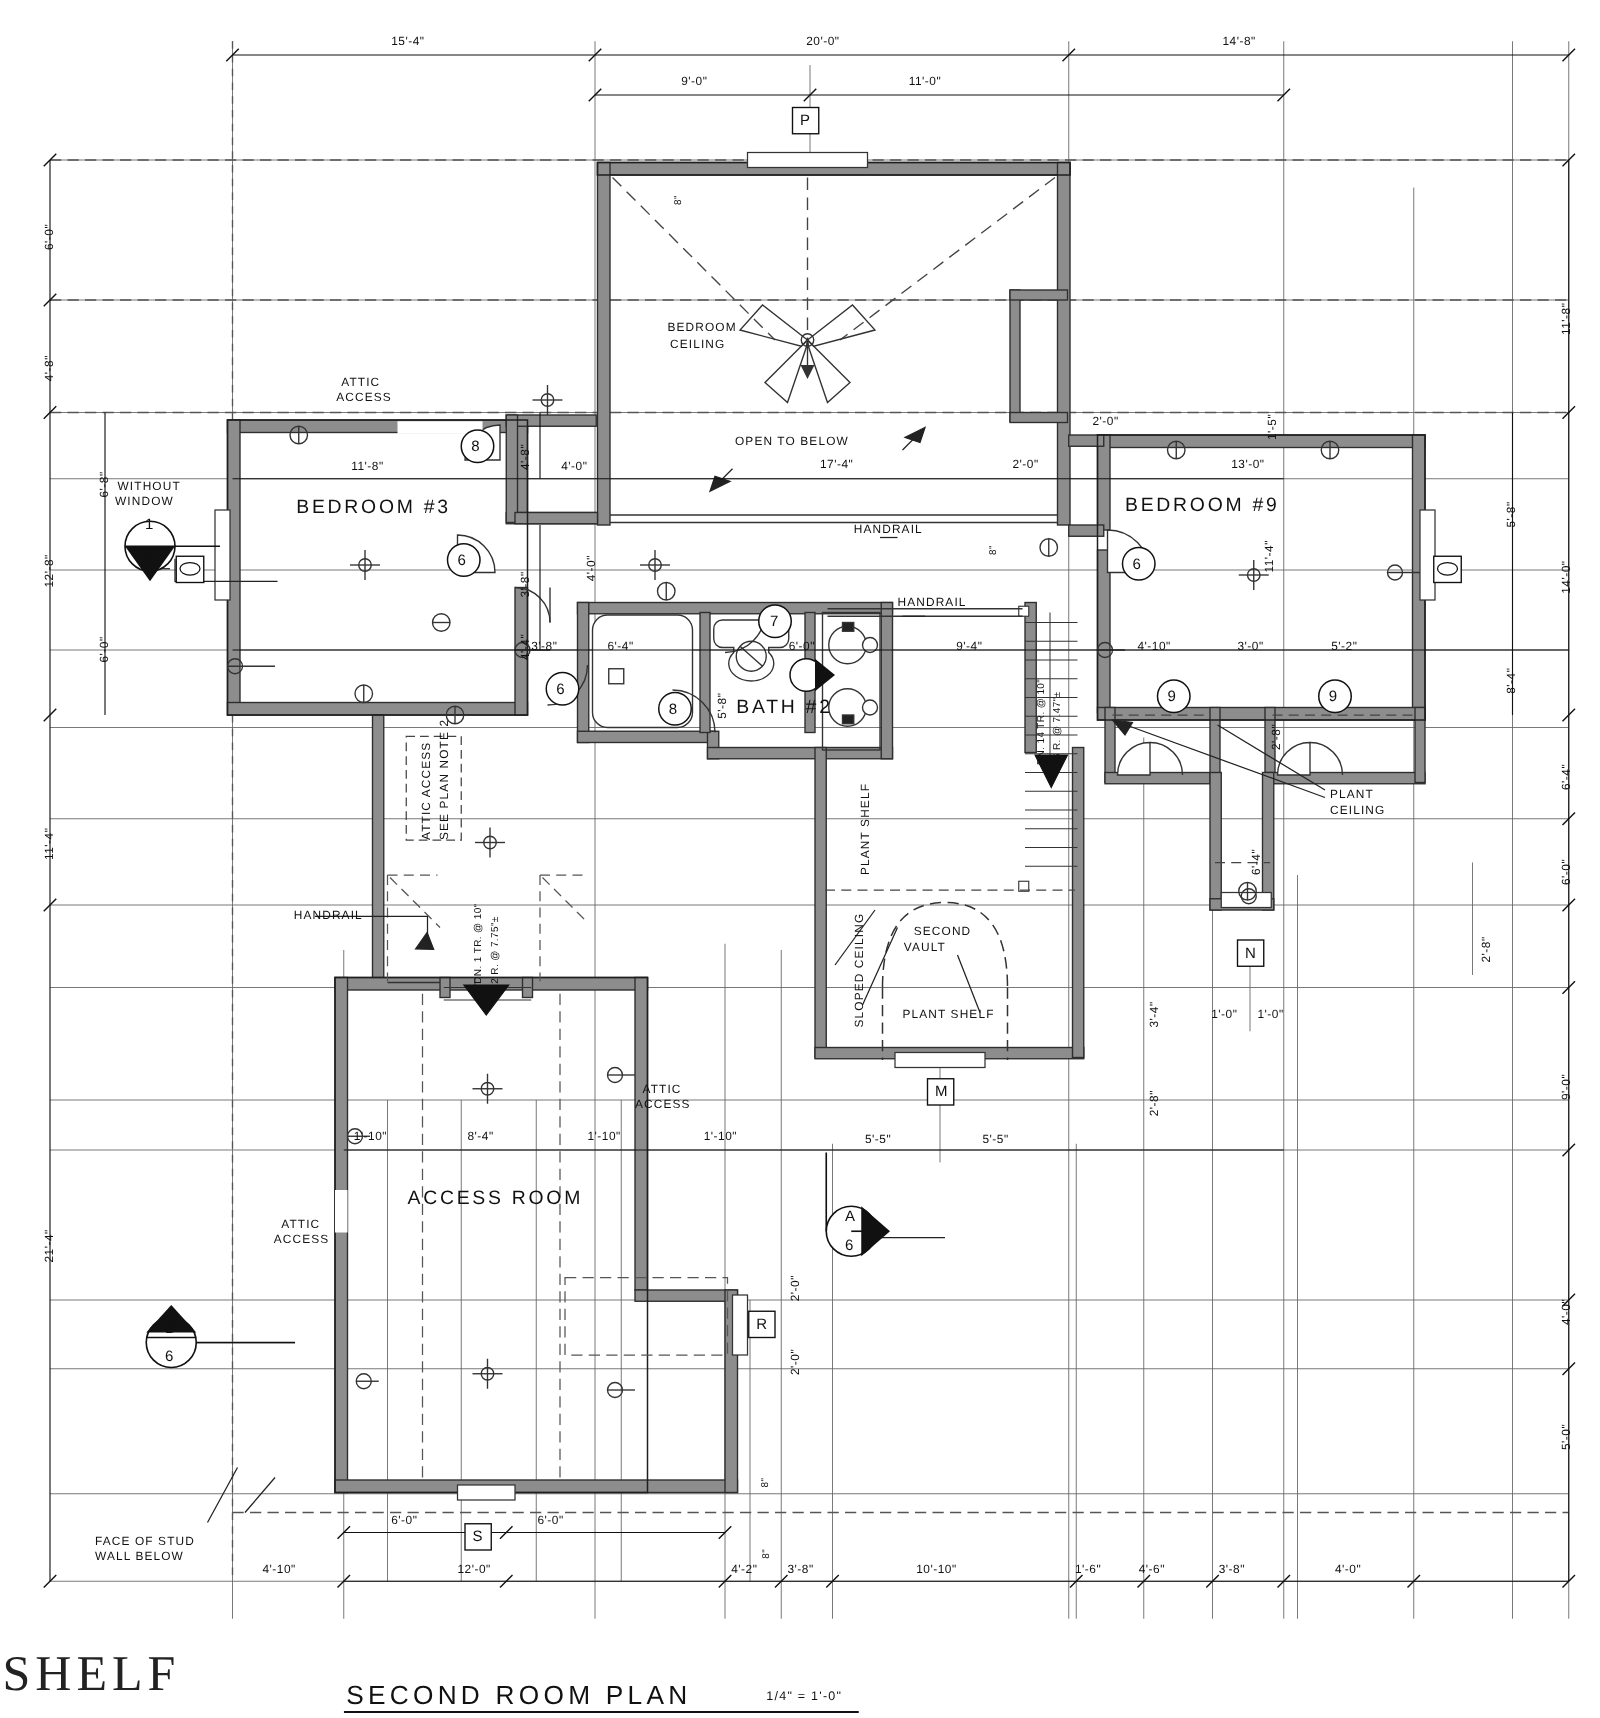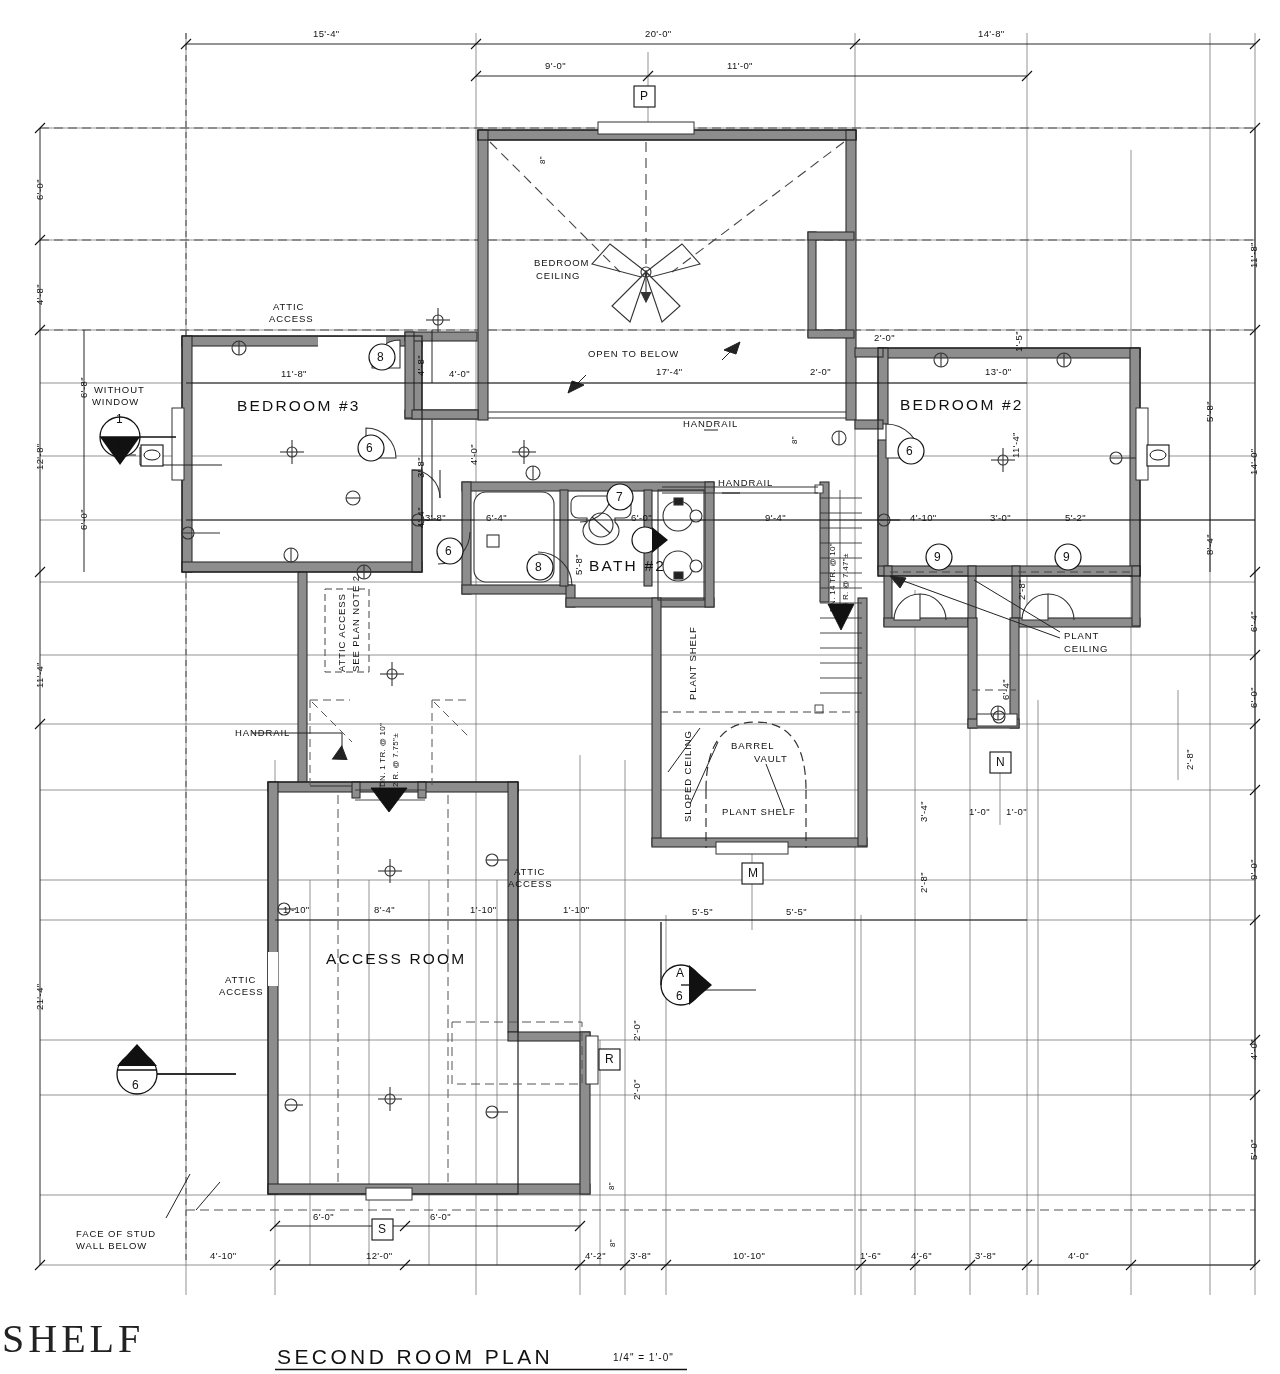--- a/index.html
+++ b/index.html
@@ -499,21 +499,21 @@
     <rect x="599" y="1049" width="21" height="21"></rect>
     <rect x="372" y="1219" width="21" height="21"></rect>
   </g>
   <g fill="#fff" stroke="#111" stroke-width="1">
     <ellipse cx="152" cy="455" rx="8" ry="5"></ellipse>
     <ellipse cx="1158" cy="455" rx="8" ry="5"></ellipse>
   </g>
 </svg>
 
 <div class="lbl room" style="left:237px;top:397px;">BEDROOM #3</div>
-<div class="lbl room" style="left:900px;top:396px;">BEDROOM #2</div>
+<div class="lbl room" style="left:900px;top:396px;">BEDROOM #9</div>
 <div class="lbl room" style="left:589px;top:557px;">BATH #2</div>
 <div class="lbl room" style="left:326px;top:950px;">ACCESS ROOM</div>
 
 <div class="lbl note" style="left:534px;top:257px;">BEDROOM</div>
 <div class="lbl note" style="left:536px;top:270px;">CEILING</div>
 
 <div class="lbl note" style="left:588px;top:348px;">OPEN TO BELOW</div>
 
 <div class="lbl note" style="left:273px;top:301px;">ATTIC</div>
 <div class="lbl note" style="left:269px;top:313px;">ACCESS</div>
@@ -531,22 +531,22 @@
 <div class="lbl note" style="left:718px;top:477px;">HANDRAIL</div>
 <div class="lbl note" style="left:235px;top:727px;">HANDRAIL</div>
 
 <div class="lbl note rot90" style="left:687px;top:700px;transform-origin:0 0;">PLANT SHELF</div>
 <div class="lbl note" style="left:722px;top:806px;">PLANT SHELF</div>
 
 <div class="lbl note rot90" style="left:682px;top:822px;transform-origin:0 0;">SLOPED CEILING</div>
 <div class="lbl note" style="left:1064px;top:630px;">PLANT</div>
 <div class="lbl note" style="left:1064px;top:643px;">CEILING</div>
 
-<div class="lbl note" style="left:731px;top:740px;">BARREL</div>
-<div class="lbl note" style="left:754px;top:753px;">VAULT</div>
+<div class="lbl note" style="left:731px;top:740px;">SECOND</div>
+<div class="lbl note" style="left:723px;top:753px;">VAULT</div>
 
 <div class="lbl note" style="left:94px;top:384px;">WITHOUT</div>
 <div class="lbl note" style="left:92px;top:396px;">WINDOW</div>
 
 <div class="lbl note" style="left:76px;top:1228px;text-align:center;">FACE OF STUD</div>
 <div class="lbl note" style="left:76px;top:1240px;text-align:left;">WALL BELOW</div>
 
 <div class="lbl tiny rot90" style="left:828px;top:612px;transform-origin:0 0;">DN. 14 TR. @ 10"</div>
 <div class="lbl tiny rot90" style="left:841px;top:612px;transform-origin:0 0;">16 R. @ 7.47"±</div>
 <div class="lbl tiny rot90" style="left:378px;top:787px;transform-origin:0 0;">DN. 1 TR. @ 10"</div>

